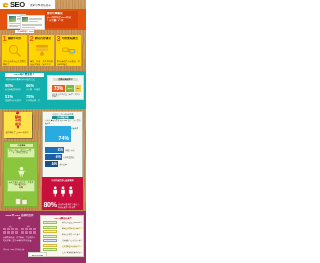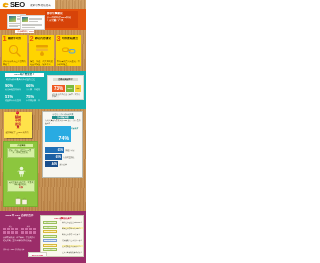--- a/index.html
+++ b/index.html
@@ -291,20 +291,35 @@
     <div class="bar" style="left:2px;top:42px;width:17px;height:5.5px;background:#1c5fa2">
       <span class="barv">60%</span>
     </div>
     <div class="barn" style="left:20.5px;top:43.5px">行動裝置優化</div>
     <div class="bar" style="left:2px;top:49px;width:13px;height:5.5px;background:#1a4f8c">
       <span class="barv">44%</span>
     </div>
     <div class="barn" style="left:16.5px;top:50.5px">反向連結</div>
   </div>
 
+  <div class="a crim">
+    <div class="crimt">行動裝置搜尋已超越電腦</div>
+    <svg style="position:absolute;left:9px;top:9px;width:24px;height:11px" viewBox="0 0 50 24">
+      <g fill="#ffffff">
+        <circle cx="8" cy="4" r="3"></circle>
+          <path d="M4 8h8v9H9v6H7v-6H4z"></path>
+        <circle cx="25" cy="4" r="3"></circle>
+          <path d="M21 8h8v9h-3v6h-2v-6h-3z"></path>
+        <circle cx="42" cy="4" r="3"></circle>
+          <path d="M38 8h8v9h-3v6h-2v-6h-3z"></path>
+      </g>
+    </svg>
+    <div class="pct80">80%</div>
+    <div class="crimr">的使用者會先用手機搜尋，再決定是否上門消費。</div>
+  </div>
 
   <div class="a purp">
     <div class="phd">2025 年 SEO 必做的五件事</div>
     <div class="plbl" style="left:2px;top:13.5px;width:17px">成長</div>
     <div class="plbl" style="left:20px;top:13.5px;width:17px">成本</div>
     <div class="pbox" style="left:3px;top:16.5px;width:2.6px;height:2.6px"></div>
     <div class="pbox" style="left:7px;top:16.5px;width:2.6px;height:2.6px"></div>
     <div class="pbox" style="left:11px;top:16.5px;width:2.6px;height:2.6px"></div>
     <div class="pbox" style="left:15px;top:16.5px;width:2.6px;height:2.6px"></div>
     <div class="pbox" style="left:21px;top:16.5px;width:2.6px;height:2.6px"></div>

